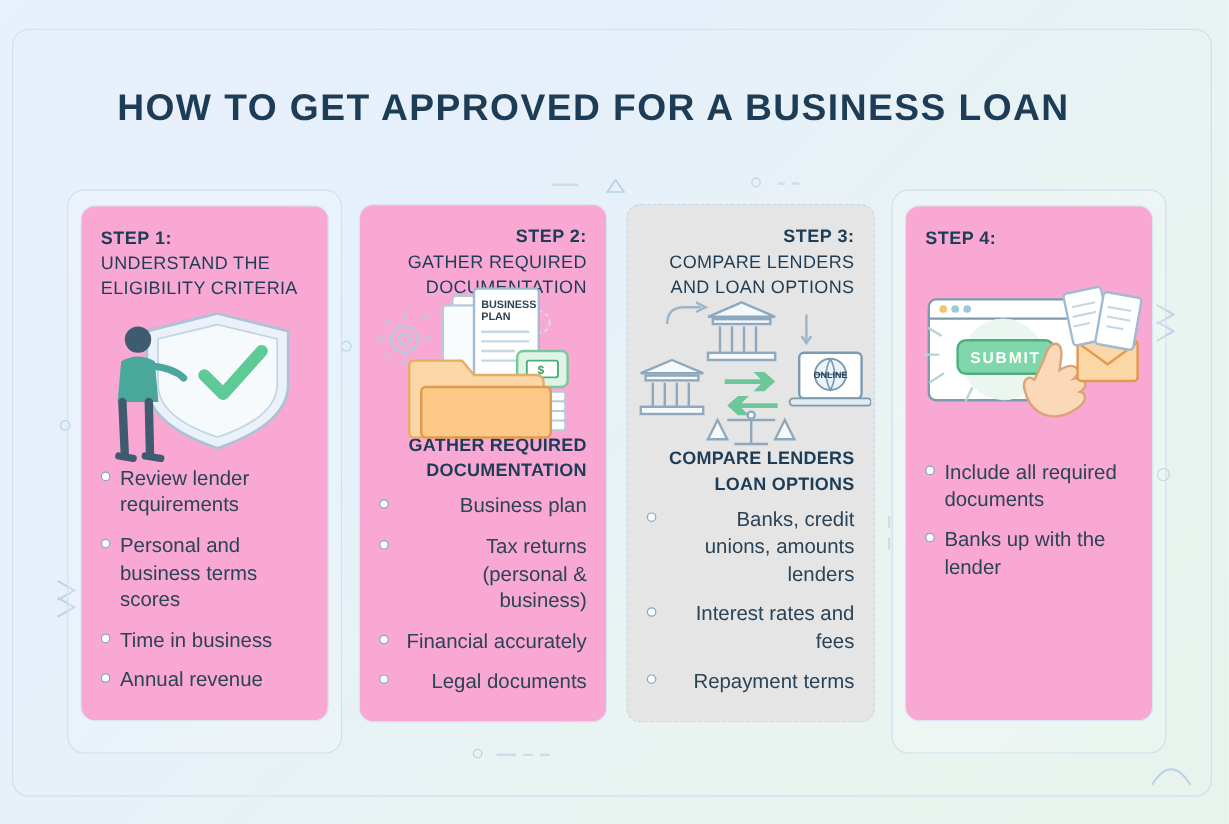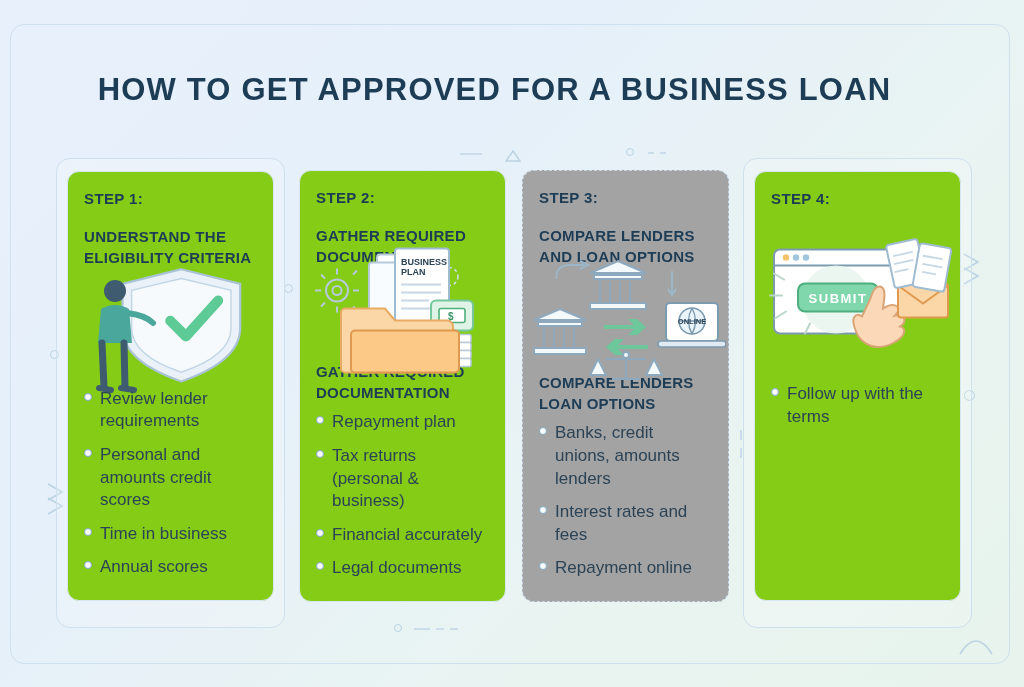--- a/index.html
+++ b/index.html
@@ -58,50 +58,51 @@
     border-radius: 14px;
   }
   
   .card-outer.shell {
     border: 1.5px solid #cfe0ee;
     padding: 12px 10px 26px 10px;
     background: rgba(255,255,255,0.18);
   }
   .card-outer.plain {
     padding: 12px 2px 26px 2px;
+    text-align: right;
   }
   .card {
     position: relative;
     width: 100%;
     height: 100%;
-    background: #84cc16;
+    background: #f9a8d4;
     border: 1.5px solid #d8e6f1;
     border-radius: 12px;
     padding: 18px 16px 10px 16px;
     display: flex;
     flex-direction: column;
   }
   .card.dashed {
     border-style: dashed;
     border-color: #c3d7e7;
-    background: #a3a3a3;
+    background: #e5e5e5;
   }
   .step-label {
     font-size: 15px;
     font-weight: bold;
     color: #1d3c55;
     letter-spacing: 0.4px;
   }
   .step-title {
     font-size: 15px;
-    font-weight: bold;
+    font-weight: normal;
     color: #1d3c55;
     letter-spacing: 0.3px;
     line-height: 1.42;
-    margin-top: 19px;
+    margin-top: 2px;
     text-transform: uppercase;
   }
   .art {
     position: relative;
     height: 160px;
     margin: 10px 0 6px 0;
   }
   .art svg { position: absolute; left: 50%; top: 50%; transform: translate(-50%,-50%); }
   .list-heading {
     font-size: 15px;
@@ -197,23 +198,23 @@
             <circle cx="44" cy="36" r="11" fill="#3e5b70"></circle>
             <path d="M30 54 q14 -8 28 0 l3 34 -34 0 z" fill="#4aa79c"></path>
             <path d="M56 58 q18 2 26 10" fill="none" stroke="#4aa79c" stroke-width="6" stroke-linecap="round"></path>
             <path d="M31 88 l2 44 M53 88 l1 44" stroke="#3e5b70" stroke-width="7" stroke-linecap="round" fill="none"></path>
             <path d="M28 133 l12 2 M50 133 l13 2" stroke="#3e5b70" stroke-width="6" stroke-linecap="round" fill="none"></path>
           </svg>
         </div>
 
         <ul class="points">
           <li>Review lender requirements</li>
-          <li>Personal and amounts credit scores</li>
+          <li>Personal and business terms scores</li>
           <li>Time in business</li>
-          <li>Annual scores</li>
+          <li>Annual revenue</li>
         </ul>
       </div>
     </div>
 
     <div class="card-outer plain">
       <div class="card">
         <div class="step-label">STEP 2:</div>
         <div class="step-title">GATHER REQUIRED DOCUMENTATION</div>
 
         <div class="art">
@@ -251,21 +252,21 @@
               <rect x="112" y="120" width="56" height="8" rx="2"></rect>
             </g>
 
             <path d="M42 70 h40 l10 12 h52 a6 6 0 0 1 6 6 v42 a4 4 0 0 1 -4 4 h-104 a4 4 0 0 1 -4 -4 v-56 a4 4 0 0 1 4 -4 z" fill="#fbd7a8" stroke="#e8ab62" stroke-width="2"></path>
             <path d="M52 92 h100 a4 4 0 0 1 4 4 v34 a4 4 0 0 1 -4 4 h-100 a4 4 0 0 1 -4 -4 v-34 a4 4 0 0 1 4 -4 z" fill="#fdc987" stroke="#e09a4f" stroke-width="2"></path>
           </svg>
         </div>
 
         <div class="list-heading">GATHER REQUIRED DOCUMENTATION</div>
         <ul class="points">
-          <li>Repayment plan</li>
+          <li>Business plan</li>
           <li>Tax returns (personal &amp; business)</li>
           <li>Financial accurately</li>
           <li>Legal documents</li>
         </ul>
       </div>
     </div>
 
     <div class="card-outer plain">
       <div class="card dashed">
         <div class="step-label">STEP 3:</div>
@@ -313,21 +314,21 @@
               <path d="M128 112 l-8 16 h16 z" fill="#f4f9fc"></path>
               <circle cx="100" cy="108" r="3" fill="#f4f9fc"></circle>
             </g>
           </svg>
         </div>
 
         <div class="list-heading">COMPARE LENDERS LOAN OPTIONS</div>
         <ul class="points">
           <li>Banks, credit unions, amounts lenders</li>
           <li>Interest rates and fees</li>
-          <li>Repayment online</li>
+          <li>Repayment terms</li>
         </ul>
       </div>
     </div>
 
     <div class="card-outer shell">
       <div class="card">
         <div class="step-label">STEP 4:</div>
 
         <div class="art">
           <svg width="200" height="155" viewBox="0 0 200 155">
@@ -361,19 +362,20 @@
               <rect x="158" y="26" width="32" height="44" rx="3" fill="#ffffff" stroke="#9fbbd0" stroke-width="2" transform="rotate(10 174 48)"></rect>
               <g stroke="#c6d7e4" stroke-width="1.8">
                 <path d="M137 34 h20 M136 42 h20 M135 50 h14" transform="rotate(-12 148 44)"></path>
                 <path d="M163 38 h20 M164 46 h20 M165 54 h14" transform="rotate(10 174 48)"></path>
               </g>
             </g>
           </svg>
         </div>
 
         <ul class="points">
-          <li>Follow up with the terms</li>
+          <li>Include all required documents</li>
+          <li>Banks up with the lender</li>
         </ul>
       </div>
     </div>
 
   </div>
 </div>
 
 </body></html>

